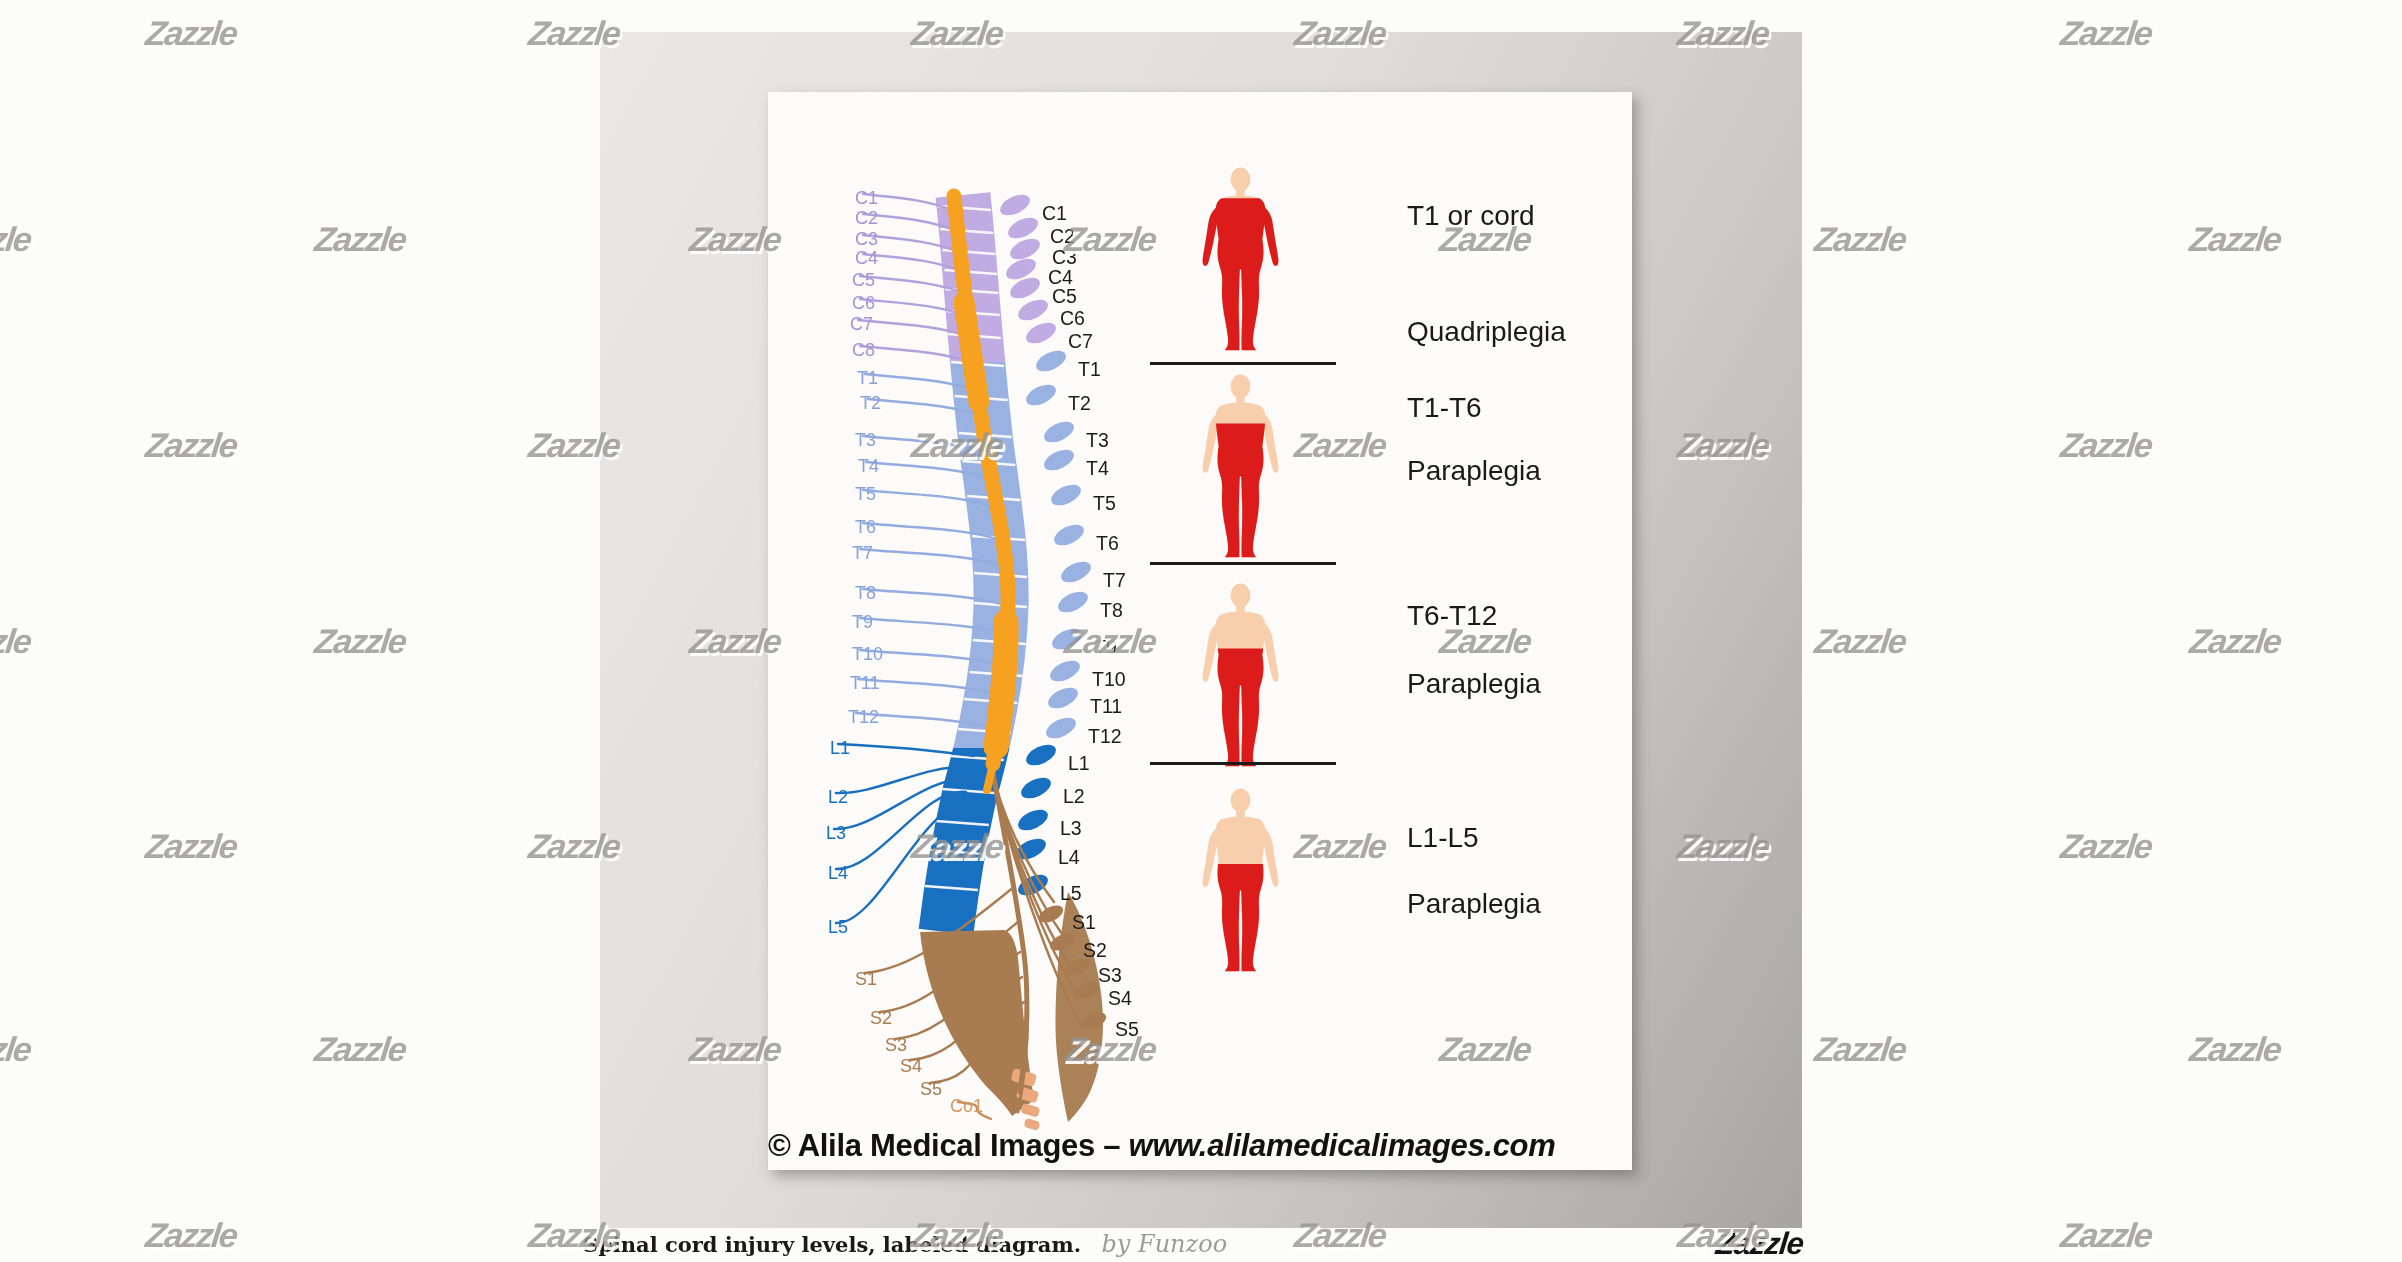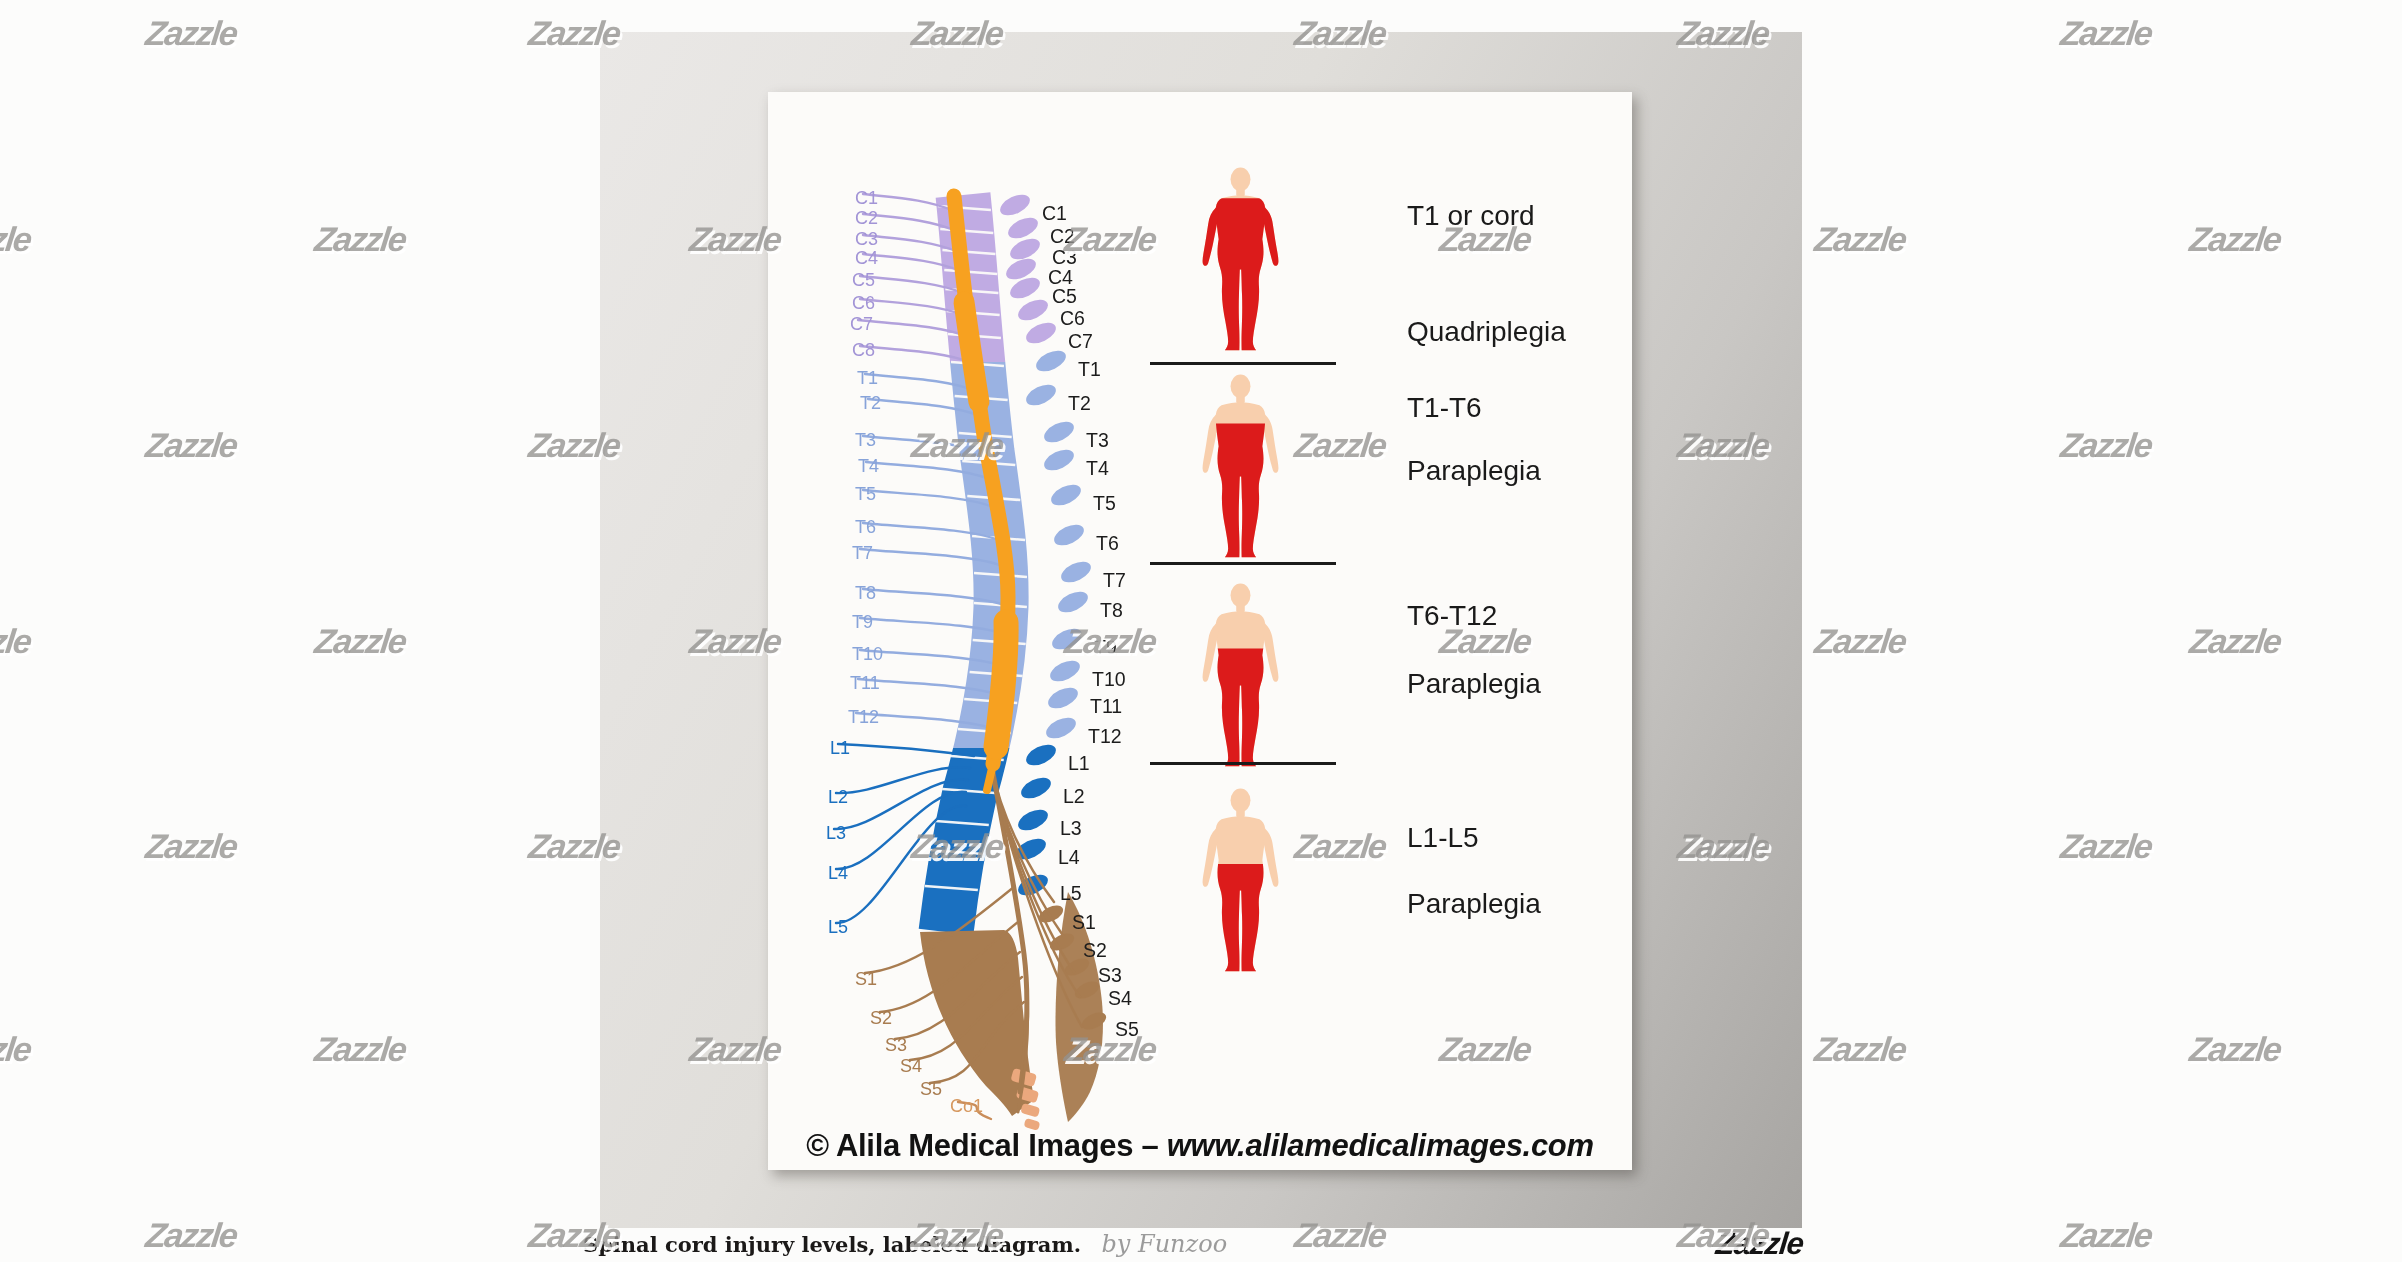--- a/index.html
+++ b/index.html
@@ -8,21 +8,21 @@
   #photo{position:absolute;left:600px;top:32px;width:1202px;height:1196px;
          background:linear-gradient(118deg,#eae8e6 0%,#e0deda 40%,#c9c7c4 70%,#a7a5a2 100%);}
   #poster{position:absolute;left:168px;top:60px;width:864px;height:1078px;
           background:#fcfbf9;box-shadow:5px 6px 12px rgba(60,55,50,.38);}
   #poster-title{position:absolute;left:0;top:18px;width:100%;text-align:center;
           font-size:41px;color:#161616;font-weight:400;letter-spacing:.5px;}
   #spine{position:absolute;left:0;top:0;width:864px;height:1078px;}
   .fig{position:absolute;left:425px;width:95px;height:190px;}
   .divider{position:absolute;left:382px;width:186px;height:3px;background:#1b1b1b;}
   .inj-line{position:absolute;left:639px;font-size:28px;color:#1a1a1a;white-space:nowrap;}
-  #copyright{position:absolute;left:0;top:1036px;width:100%;text-align:center;
+  #copyright{position:absolute;left:0;top:1036px;width:100%;text-align:left;
           font-size:31px;font-weight:bold;color:#121212;letter-spacing:-.3px;}
   #copyright .url{font-style:italic;}
   #caption-bar{position:absolute;left:583px;top:1230px;white-space:nowrap;}
   #caption-title{font-family:"DejaVu Serif",serif;font-weight:bold;font-size:21px;color:#1b1918;}
   #caption-by{font-family:"DejaVu Serif",serif;font-style:italic;font-size:24px;color:#9b9b9b;margin-left:16px;}
   #brand-logo{position:absolute;left:1716px;top:1226px;font-size:31px;font-weight:bold;
           font-style:italic;color:#141414;transform:skewX(-6deg);letter-spacing:-1px;}
   .wm{position:absolute;font-size:34px;font-weight:bold;font-style:italic;letter-spacing:-2px;
       color:rgba(148,146,144,.78);text-shadow:2.5px 2.5px 0 rgba(255,255,255,.92);
       transform:skewX(-7deg);pointer-events:none;white-space:nowrap;}

